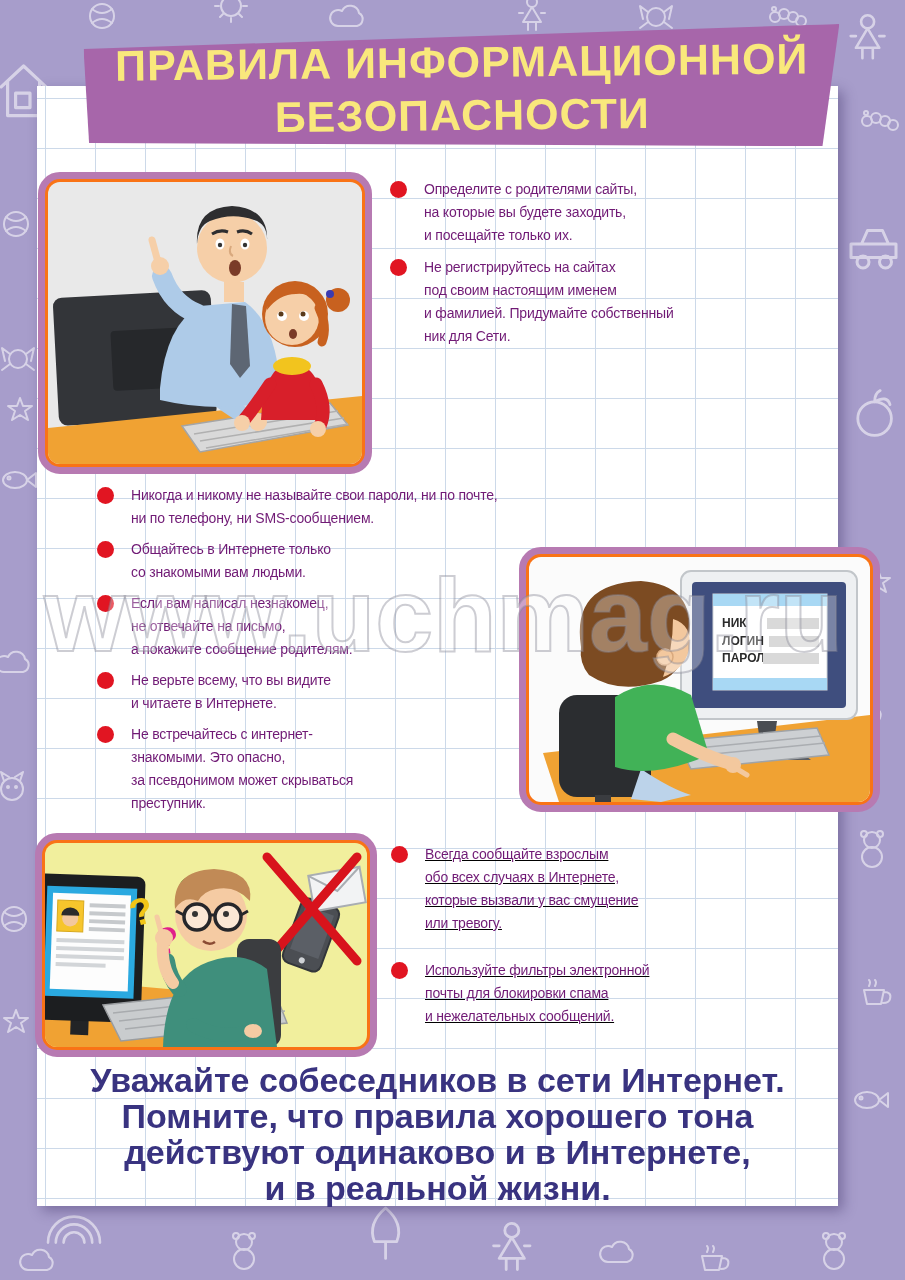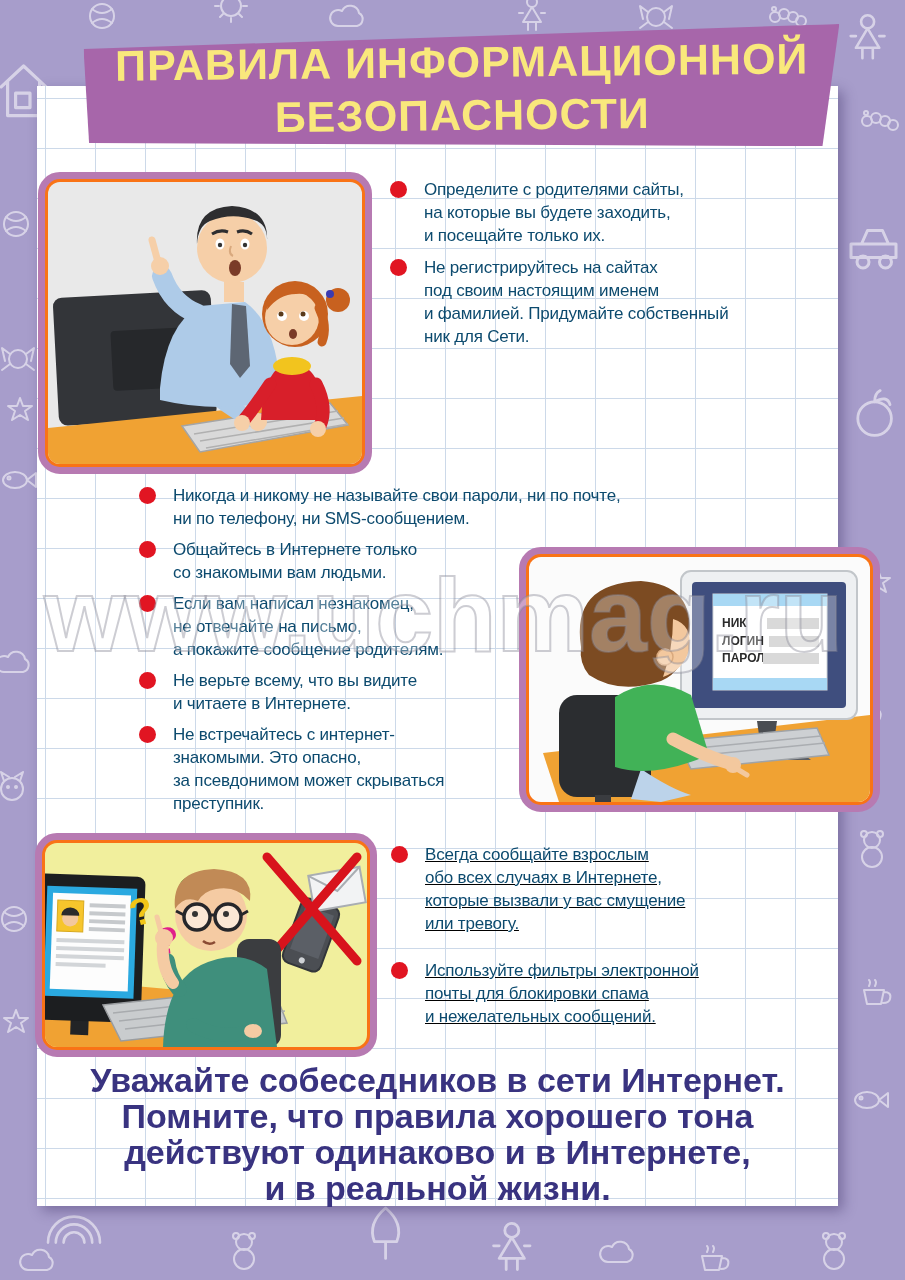--- a/index.html
+++ b/index.html
@@ -11,24 +11,24 @@
     background-size:50px 50px;background-position:8px 12px;
     box-shadow:5px 5px 12px rgba(55,40,95,.40);}
   .banner{position:absolute;left:84px;top:28px;width:756px;height:122px;z-index:3;background:#a766aa;
     clip-path:polygon(0% 14%,100% 0%,97.6% 100%,0.6% 91%);transform:rotate(-0.6deg);
     display:flex;flex-direction:column;justify-content:center;align-items:center;}
   .banner .t{color:#f9e87c;font-weight:bold;font-size:43px;line-height:53px;letter-spacing:1px;text-align:center;white-space:nowrap;}
   .card{position:absolute;z-index:2;background:#f97316;border:7px solid #b77ab2;border-radius:22px;padding:3px;box-sizing:border-box;}
   .card svg{display:block;width:100%;height:100%;border-radius:12px;}
   .rules{position:absolute;z-index:2;}
   .rule{display:flex;gap:17px;margin-bottom:9px;}
-  .rules-mid .rule{margin-bottom:8px;margin-left:42px;}
+  .rules-mid .rule{margin-bottom:8px;}
   .rules-bot .rule{margin-bottom:24px;text-decoration:underline;}
   .dot{flex:none;width:17px;height:17px;border-radius:50%;background:#e11522;margin-top:3px;}
-  .rtext{white-space:pre-line;font-size:17px;line-height:23px;color:#0c4a6e;letter-spacing:-0.2px;}
+  .rtext{white-space:pre-line;font-size:14px;line-height:23px;color:#701a75;letter-spacing:-0.2px;}
   .footer{position:absolute;left:37px;top:1062px;width:801px;z-index:2;text-align:center;
     font-size:34px;font-weight:bold;line-height:36px;color:#393380;white-space:pre-line;}
   .watermark{position:absolute;left:44px;top:556px;z-index:50;font-size:104px;font-weight:bold;letter-spacing:0px;
     color:rgba(255,255,255,.30);-webkit-text-stroke:2px rgba(135,135,150,.42);white-space:nowrap;pointer-events:none;}
   svg text{font-family:"Liberation Sans",sans-serif;}
 </style>
 </head>
 <body>
 
 <div class="stage">

